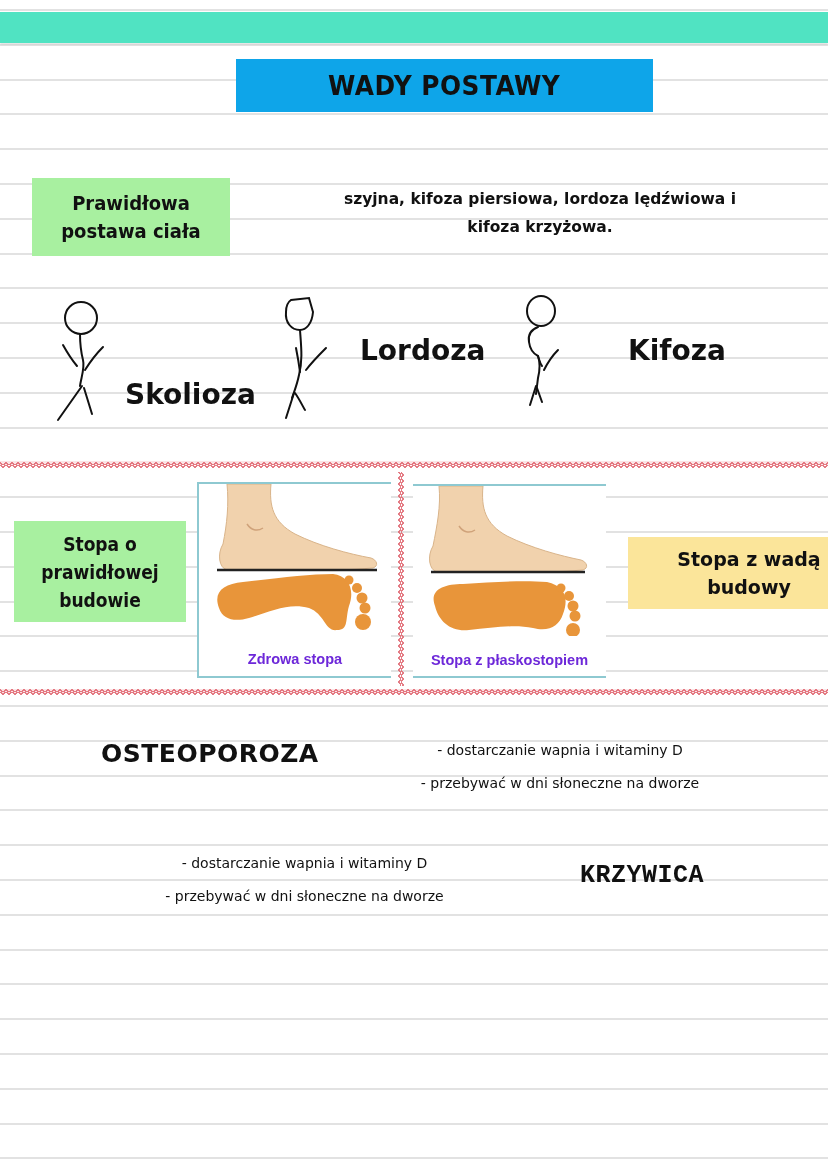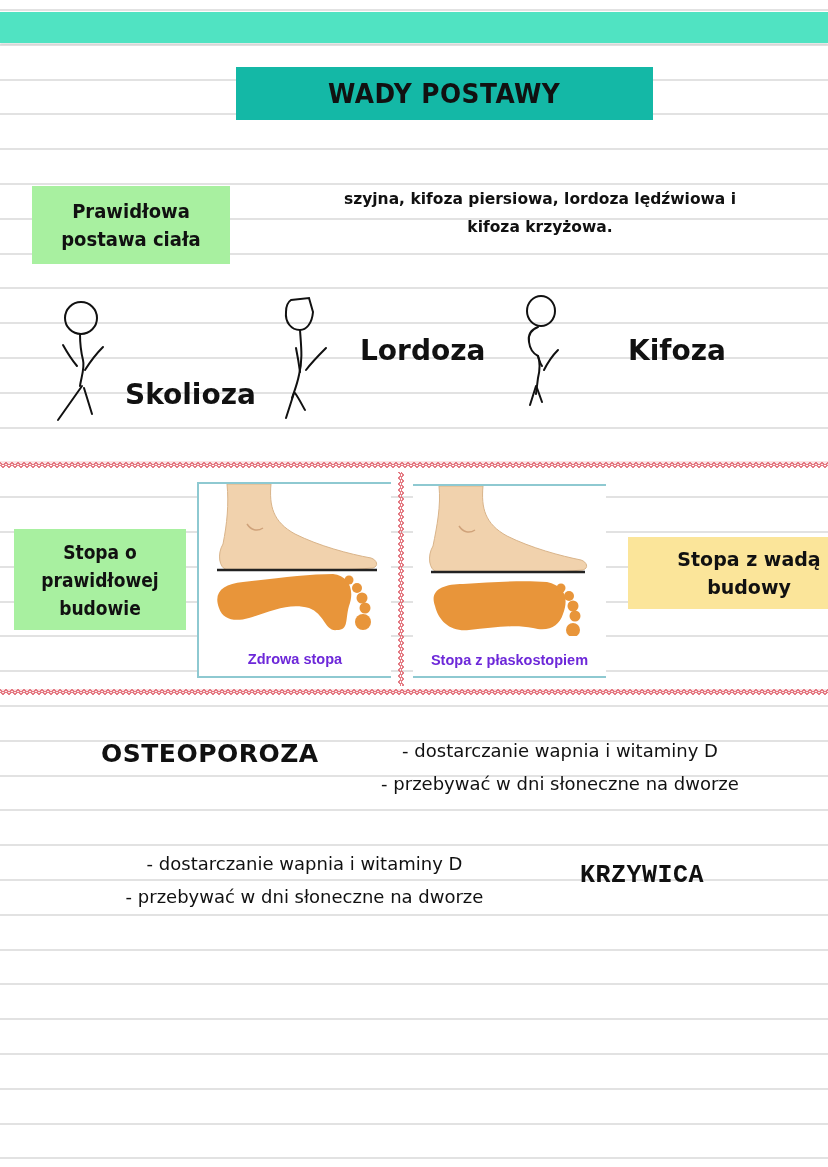--- a/index.html
+++ b/index.html
@@ -6,47 +6,47 @@
   body {
     width: 828px; height: 1167px; position: relative; overflow: hidden;
     background-color: #ffffff;
     background-image: repeating-linear-gradient(to bottom,
       transparent 0px, transparent 9px, #e2e2e2 9px, #e2e2e2 11px, transparent 11px, transparent 34.8px);
     font-family: "DejaVu Sans", sans-serif;
     color: #111;
   }
   .abs { position: absolute; }
   .top-bar { left: 0; top: 12px; width: 828px; height: 31px; background: #50e3c2; box-shadow: 0 1px 2px rgba(0,0,0,0.15); }
-  .title-box { left: 236px; top: 67px; width: 417px; height: 53px; background: #14b8a6;
+  .title-box { left: 236px; top: 59px; width: 417px; height: 53px; background: #0ea5e9;
     display:flex; align-items:center; justify-content:center;text-align:right; }
   .title-box span { font-family: "DejaVu Sans", sans-serif; font-weight: bold; font-size: 27px;
     letter-spacing: 0.5px; transform: scaleX(0.92); }
   .green-box { background: #a8f0a0; display:flex; align-items:center; justify-content:center; text-align:center;
-    font-weight: bold; font-family: "DejaVu Sans Condensed", "DejaVu Sans", sans-serif; margin-top: 8px; }
+    font-weight: bold; font-family: "DejaVu Sans Condensed", "DejaVu Sans", sans-serif; }
   .posture-box { left: 32px; top: 178px; width: 198px; height: 78px; font-size: 20px; line-height: 28px; }
   .desc { left: 305px; top: 185px; width: 470px; text-align: center; font-size: 15.5px; font-weight: bold; line-height: 28px; }
   .fig { top: 290px; }
   .fig-label { font-weight: bold; font-size: 28px; top: 334px; }
   .wavy-h { left: 0; width: 828px; height: 6px;
     background-image: radial-gradient(circle at 3px 0px, transparent 2px, #e06670 2px, #e06670 3px, transparent 3px),
                       radial-gradient(circle at 3px 6px, transparent 2px, #e06670 2px, #e06670 3px, transparent 3px);
     background-size: 6px 6px; background-position: 0 0, 3px 0; opacity: 0.85; }
   .wavy-band { left:0; width:828px; height:4px; background: #fbe4e6; }
   .wavy-v { width: 6px;
     background-image: radial-gradient(circle at 0px 3px, transparent 2px, #e06670 2px, #e06670 3px, transparent 3px),
                       radial-gradient(circle at 6px 3px, transparent 2px, #e06670 2px, #e06670 3px, transparent 3px);
     background-size: 6px 6px; background-position: 0 0, 0 3px; opacity: 0.85; }
   .foot-panel { background: #fff; }
   .foot-caption { position:absolute; left:0; width:100%; text-align:center; font-size: 14.5px; font-weight: bold; color:#6d28d9;
     font-family: "Liberation Sans", sans-serif; }
   .stopa-ok { left: 14px; top: 521px; width: 172px; height: 101px; font-size: 19px; line-height: 28px; }
   .stopa-bad { left: 628px; top: 537px; width: 172px; height: 72px; background: #fbe59a; display:flex; align-items:center;
     justify-content:center; text-align:center; font-weight:bold; font-size: 19px; line-height: 28px; padding-left: 35px; }
   .disease { font-weight: bold; font-size: 25px; letter-spacing: 0.5px; margin-left: 18px; }
-  .bullets { font-size: 18px; line-height: 33px; }
+  .bullets { font-size: 14px; line-height: 33px; }
 </style>
 </head>
 <body>
 
 <div class="abs top-bar"></div>
 
 <div class="abs title-box">
   <span>WADY POSTAWY</span>
 </div>
 

